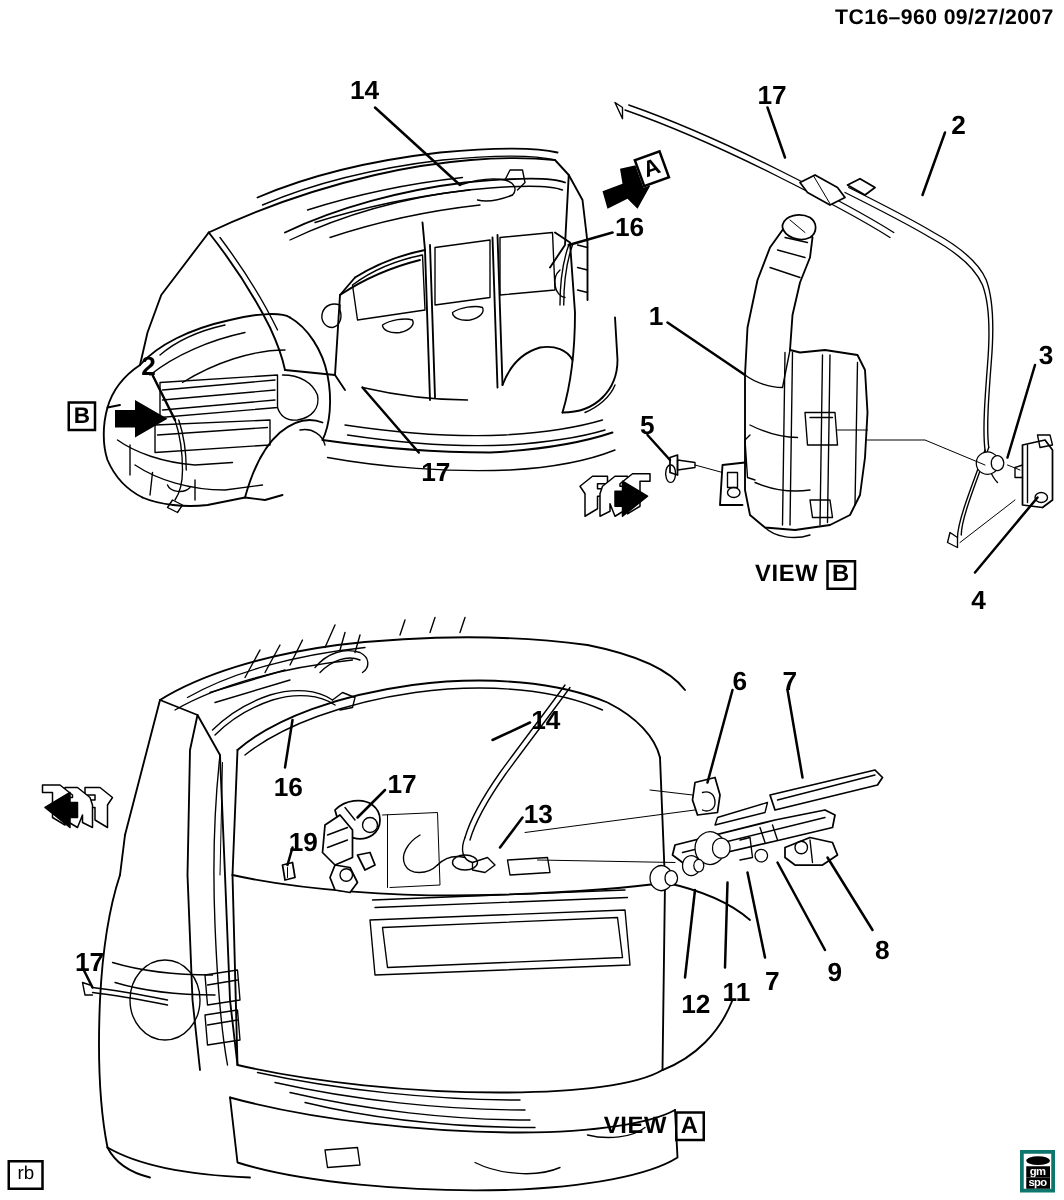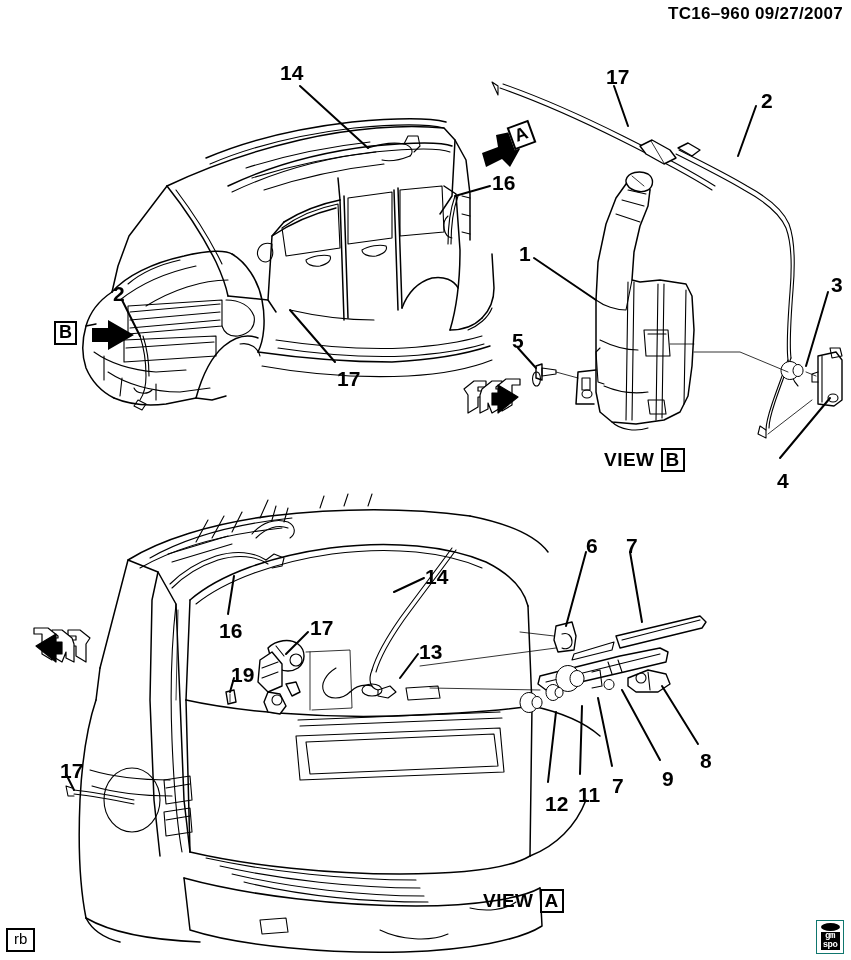--- a/index.html
+++ b/index.html
@@ -64,29 +64,28 @@
     font-size: 15px;
     font-weight: normal;
     padding: 1px 6px 2px 6px;
     background: #fff;
     line-height: 1.1;
   }
   .gmspo {
     position: absolute;
     width: 28px;
     height: 34px;
-    border: 1px solid #0f766e;
+    border: 3px solid #0f766e;
     background: #fff;
     box-sizing: border-box;
     display: flex;
     flex-direction: column;
     align-items: center;
     justify-content: flex-start;
     padding-top: 2px;
-    font-family: Liberation Mono, monospace;
   }
   .gmspo .ell {
     width: 19px;
     height: 8px;
     border-radius: 50%;
     background: #000;
     margin-bottom: 1px;
   }
   .gmspo .t1, .gmspo .t2 {
     font-size: 9px;

